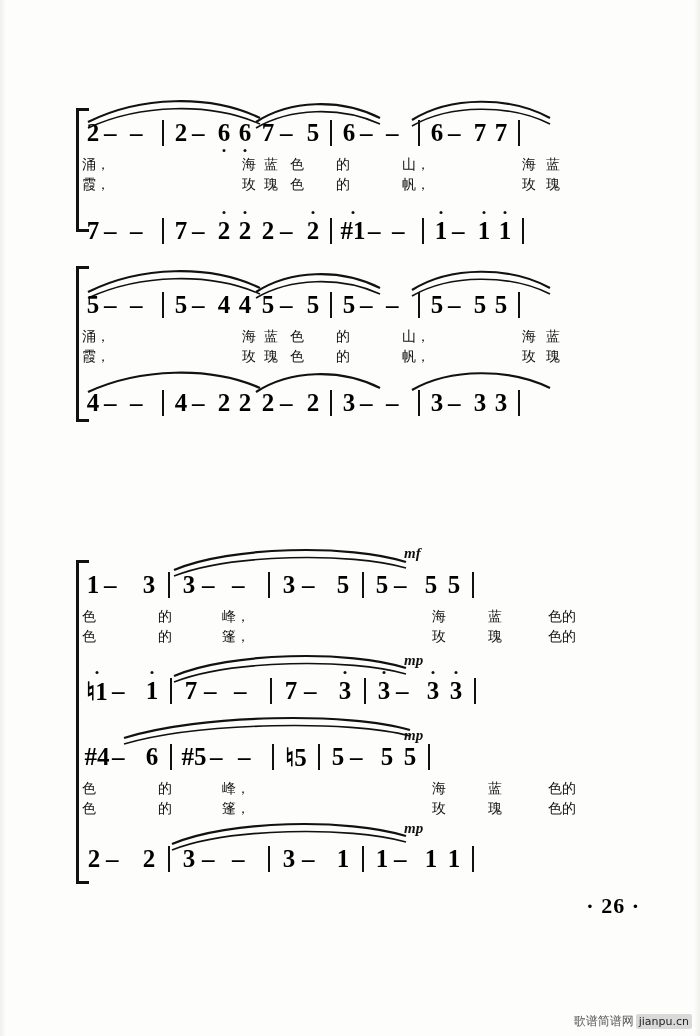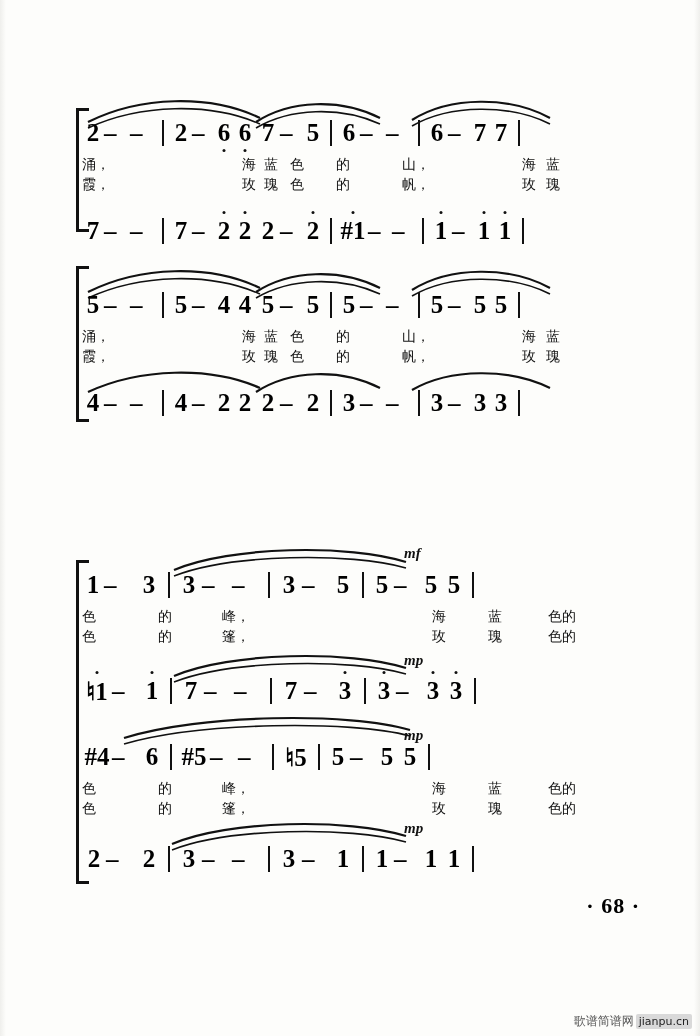--- a/index.html
+++ b/index.html
@@ -454,19 +454,19 @@
     <span class="dash" style="width:28px">–</span>
     <span class="note" style="width:26px">1</span>
     <span class="barline"></span>
     <span class="note" style="width:24px">1</span>
     <span class="dash" style="width:26px">–</span>
     <span class="note" style="width:22px">1</span>
     <span class="note" style="width:24px">1</span>
     <span class="barline"></span>
   </div>
 
-  <div class="page-number">· 68 ·</div>
+  <div class="page-number">· 26 ·</div>
 
   <div class="footer">
     <span>歌谱简谱网</span>
     <span class="site">jianpu.cn</span>
   </div>
 </div>
 
 </body></html>

